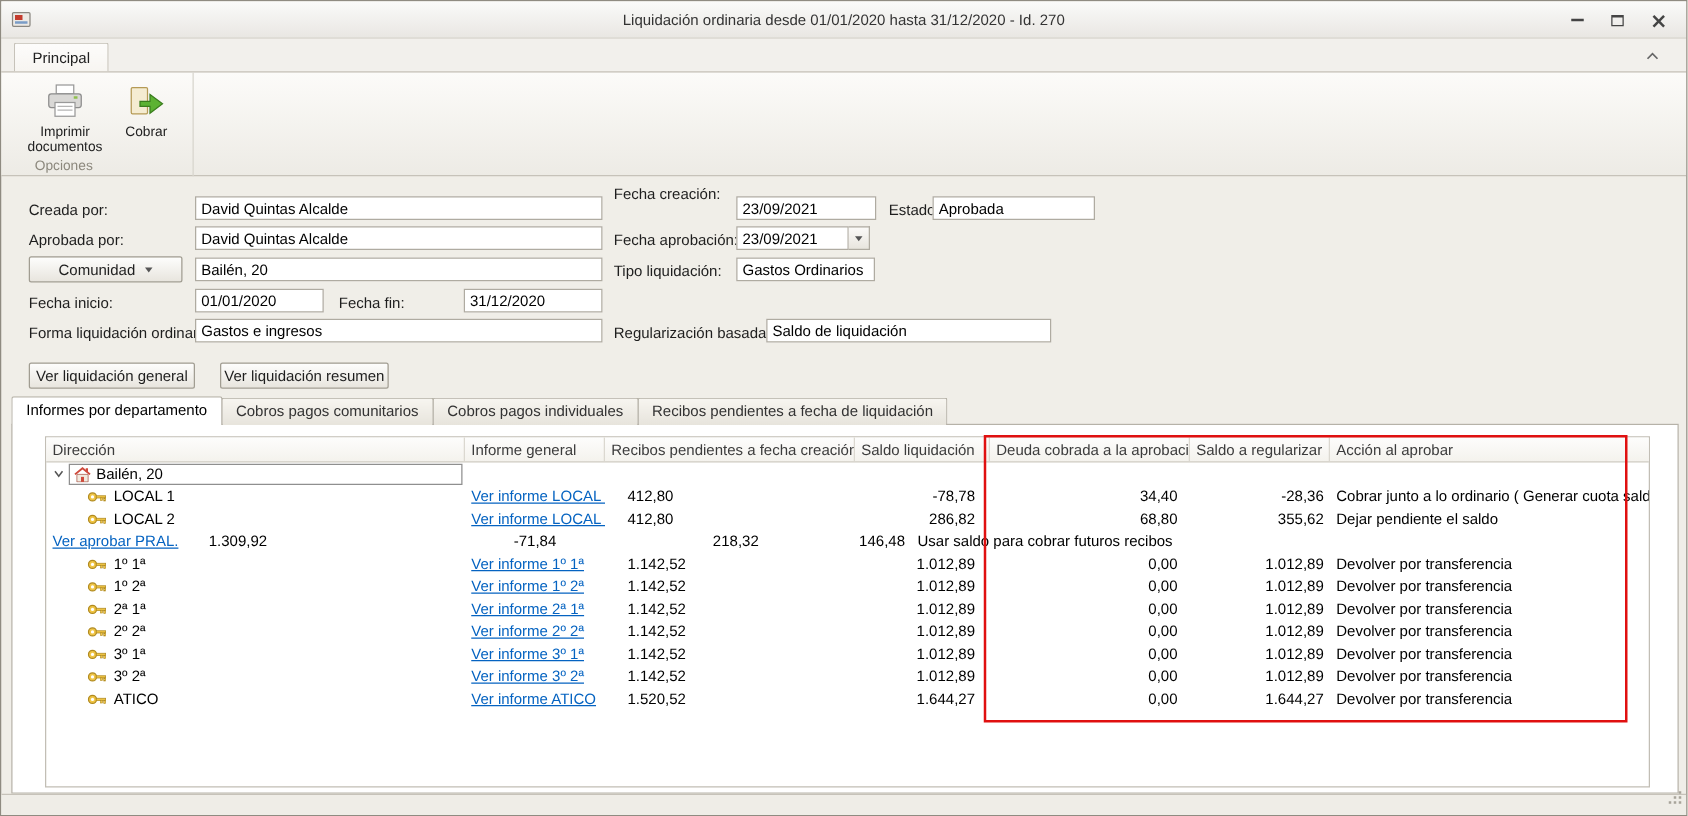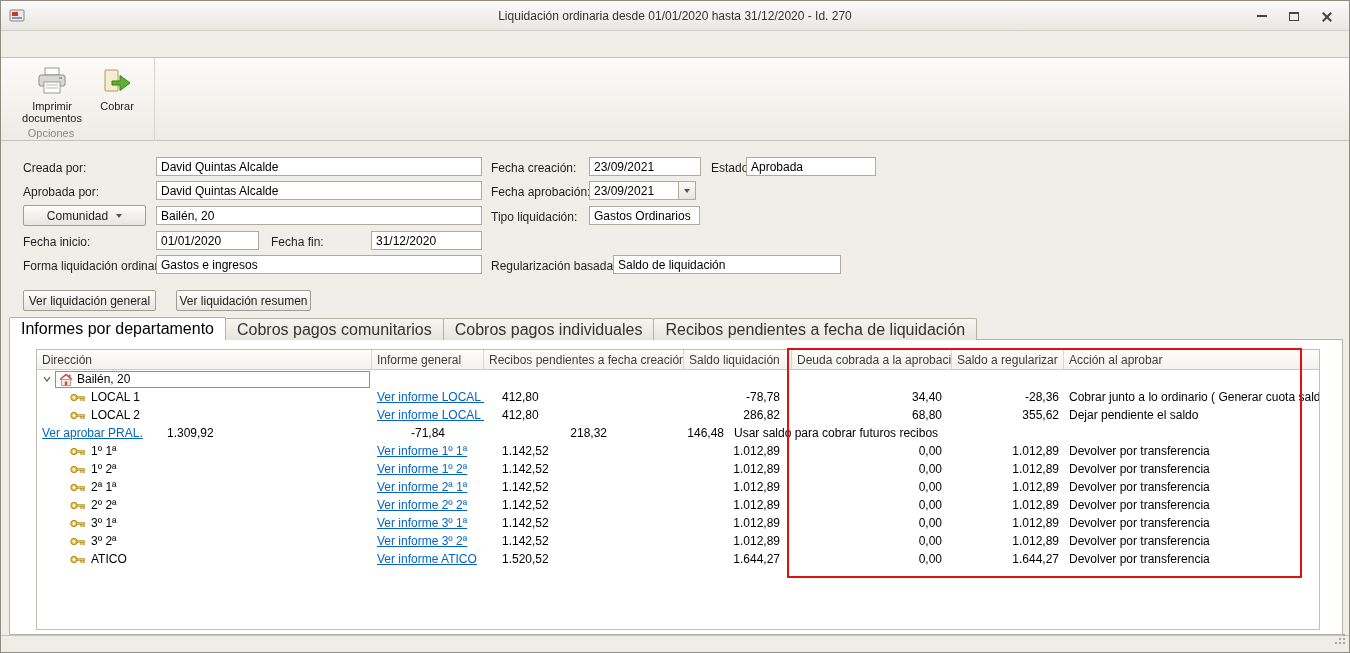--- a/index.html
+++ b/index.html
@@ -43,21 +43,21 @@
   .combo-btn { position:absolute; height:19px; width:17px; border:1px solid #afaba1; border-left:none;
     background:linear-gradient(#fbfaf8,#e8e5de); display:flex; align-items:center; justify-content:center; }
   .arr { width:0; height:0; border-left:3.5px solid transparent; border-right:3.5px solid transparent; border-top:4px solid #555; }
   .btn { position:absolute; height:21px; border:1px solid #a19d92; border-radius:2px;
     background:linear-gradient(#fdfdfc,#e8e5de); font-size:12px; color:#1e1e1e;
     display:flex; align-items:center; justify-content:center; font-family:"Liberation Sans",sans-serif; cursor:default; }
   .combo-main-btn { gap:8px; }
 
   
   .tab-strip { position:absolute; left:8px; top:316px; height:23px; display:flex; align-items:flex-end; z-index:3; }
-  .tab { height:22px; line-height:21px; padding:0 11px; font-size:16px; color:#333;
+  .tab { height:22px; line-height:21px; padding:0 11px; font-size:12px; color:#333;
     background:linear-gradient(#f7f5f0,#e7e4dc); border:1px solid #b6b2a8; border-bottom:none;
     border-radius:2px 2px 0 0; margin-right:-1px; white-space:nowrap; cursor:default; }
   .tab.active { background:#fff; height:23px; color:#000; z-index:4; position:relative; }
 
   
   .tab-panel { position:absolute; left:8px; top:338px; width:1334px; height:296px; background:#fff; border:1px solid #b6b2a8; }
   .grid { position:absolute; left:35px; top:348px; width:1284px; height:281px; background:#fff; border:1px solid #c2beb5; font-size:12px; }
   .grid-header { display:flex; height:20px; border-bottom:1px solid #cdc9c0; background:linear-gradient(#fdfdfc,#f4f2ed); }
   .gh { padding:3px 5px 0 5px; font-size:12px; color:#3c3c3c; border-right:1px solid #dbd8d0; overflow:hidden; white-space:nowrap; }
   .gh:last-child { border-right:none; }
@@ -102,20 +102,28 @@
         <span class="glyph-min"></span>
       </span>
     <span class="win-btn max">
         <span class="glyph-max"></span>
       </span>
     <span class="win-btn cls">
         <span class="glyph-close"></span>
       </span>
   </div>
 
+  <div class="ribbon-tabs">
+    <div class="ribbon-tab">Principal</div>
+    <div class="ribbon-collapse">
+      <svg width="12" height="8">
+          <path d="M2 6 L6 2 L10 6" fill="none" stroke="#666" stroke-width="1.4"></path>
+        </svg>
+    </div>
+  </div>
 
   <div class="ribbon-body">
     <div class="ribbon-group">
       <div class="big-btn big-btn-imprimir">
         <span class="bicon iconbox">
           <svg width="32" height="32" viewBox="0 0 32 32">
             <rect x="9" y="3" width="14" height="7" fill="#fff" stroke="#999"></rect>
             <path d="M5 10 h22 a2 2 0 0 1 2 2 v7 a2 2 0 0 1 -2 2 h-22 a2 2 0 0 1 -2 -2 v-7 a2 2 0 0 1 2 -2 z" fill="#d9d8d6" stroke="#8c8c8c"></path>
             <rect x="23" y="12" width="3" height="2" fill="#8fbf4d"></rect>
             <rect x="8" y="17" width="16" height="11" fill="#fff" stroke="#999"></rect>
@@ -133,21 +141,21 @@
           </svg>
         </span>
         <span class="big-btn-label">Cobrar</span>
       </div>
       <div class="group-label">Opciones</div>
     </div>
   </div>
 
   <span class="lbl" style="left:22px; top:160px;">Creada por:</span>
   <input class="tb" style="left: 155px; top: 156px; width: 326px;" value="David Quintas Alcalde">
-  <span class="lbl" style="left:490px; top:160px;text-align:center;">Fecha creación:</span>
+  <span class="lbl" style="left:490px; top:147px;text-align:center;">Fecha creación:</span>
   <input class="tb" style="left: 588px; top: 156px; width: 112px;" value="23/09/2021">
   <span class="lbl" style="left:710px; top:160px;">Estado:</span>
   <input class="tb" style="left: 745px; top: 156px; width: 130px;" value="Aprobada">
 
   <span class="lbl" style="left:22px; top:184px;">Aprobada por:</span>
   <input class="tb" style="left: 155px; top: 180px; width: 326px;" value="David Quintas Alcalde">
   <span class="lbl" style="left:490px; top:184px;">Fecha aprobación:</span>
   <input class="tb" style="left: 588px; top: 180px; width: 90px;" value="23/09/2021">
   <span class="combo-btn" style="left:678px; top:180px;">
       <span class="arr"></span>

